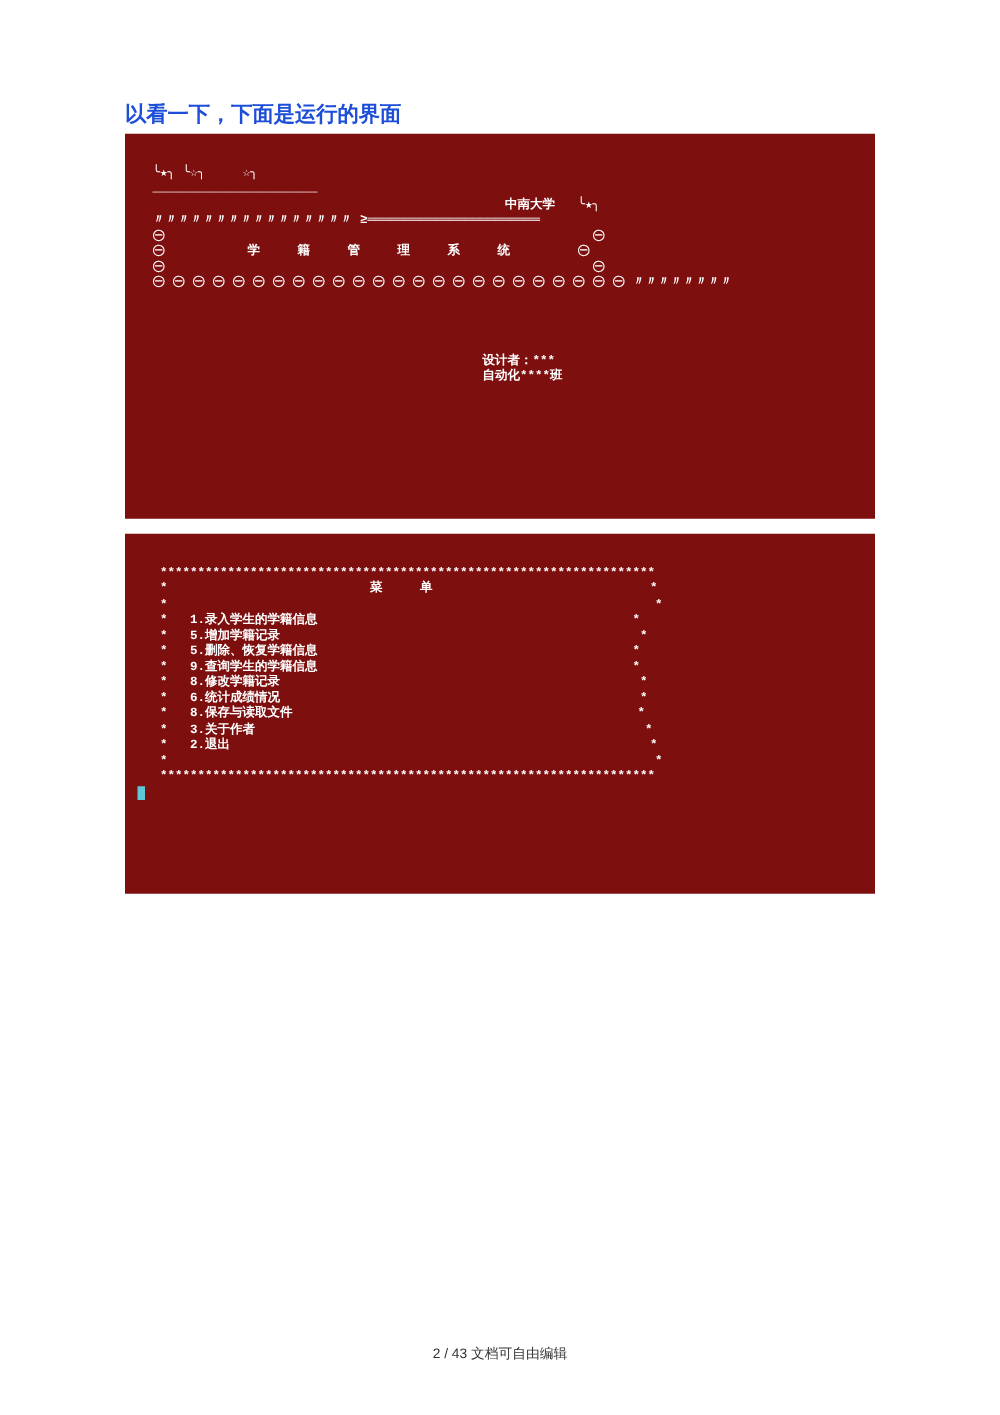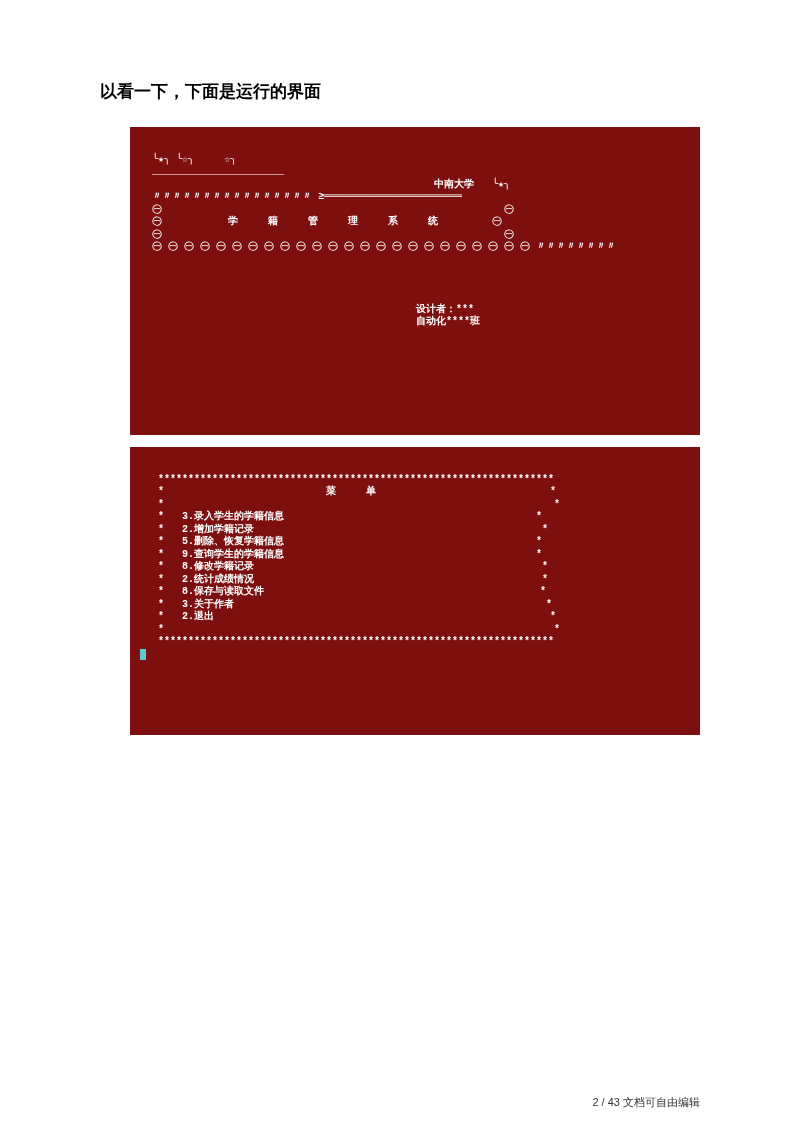--- a/index.html
+++ b/index.html
@@ -9,44 +9,43 @@
     font-family: "SimSun", "Microsoft YaHei", sans-serif;
     width: 800px;
   }
   .page {
     padding: 80px 100px 40px 100px;
     box-sizing: border-box;
     width: 800px;
   }
   .intro {
     font-size: 17px;
-    color: #000000;
+    color: #1d4ed8;
     font-weight: bold;
-    margin-bottom: 24px;
+    margin-bottom: 4px;
   }
   .terminal {
     background: #7d0f0f;
     color: #fff;
     font-family: "Courier New", monospace;
     font-size: 10px;
     line-height: 1.25;
     padding: 14px 10px;
     box-sizing: border-box;
     white-space: pre;
     overflow: hidden;
     height: 308px;
     margin-bottom: 12px;
     font-weight: bold;
-    margin-left: 30px;
   }
   .terminal2 {
     height: 288px;
   }
   .footer {
-    text-align: right;
+    text-align: center;
     font-size: 11px;
     color: #333;
     margin-top: 360px;
   }
 </style>
 </head>
 <body>
 
 <div class="page">
   <div class="intro">以看一下，下面是运行的界面</div>
@@ -65,26 +64,26 @@
 
 
 <span>                                              设计者：***</span>
 <span>                                              自动化****班</span>
   </div>
 
   <div class="terminal terminal2">
 <span>   ******************************************************************</span>
 <span>   *                           菜     单                             *</span>
 <span>   *                                                                 *</span>
-<span>   *   3.录入学生的学籍信息                                          *</span>
-<span>   *   2.增加学籍记录                                                *</span>
+<span>   *   1.录入学生的学籍信息                                          *</span>
+<span>   *   5.增加学籍记录                                                *</span>
 <span>   *   5.删除、恢复学籍信息                                          *</span>
 <span>   *   9.查询学生的学籍信息                                          *</span>
 <span>   *   8.修改学籍记录                                                *</span>
-<span>   *   2.统计成绩情况                                                *</span>
+<span>   *   6.统计成绩情况                                                *</span>
 <span>   *   8.保存与读取文件                                              *</span>
 <span>   *   3.关于作者                                                    *</span>
 <span>   *   2.退出                                                        *</span>
 <span>   *                                                                 *</span>
 <span>   ******************************************************************</span>
 <span style="background:#5ec9d6;color:#5ec9d6;">-</span>
   </div>
 
   <div class="footer">2 / 43 文档可自由编辑</div>
 </div>

